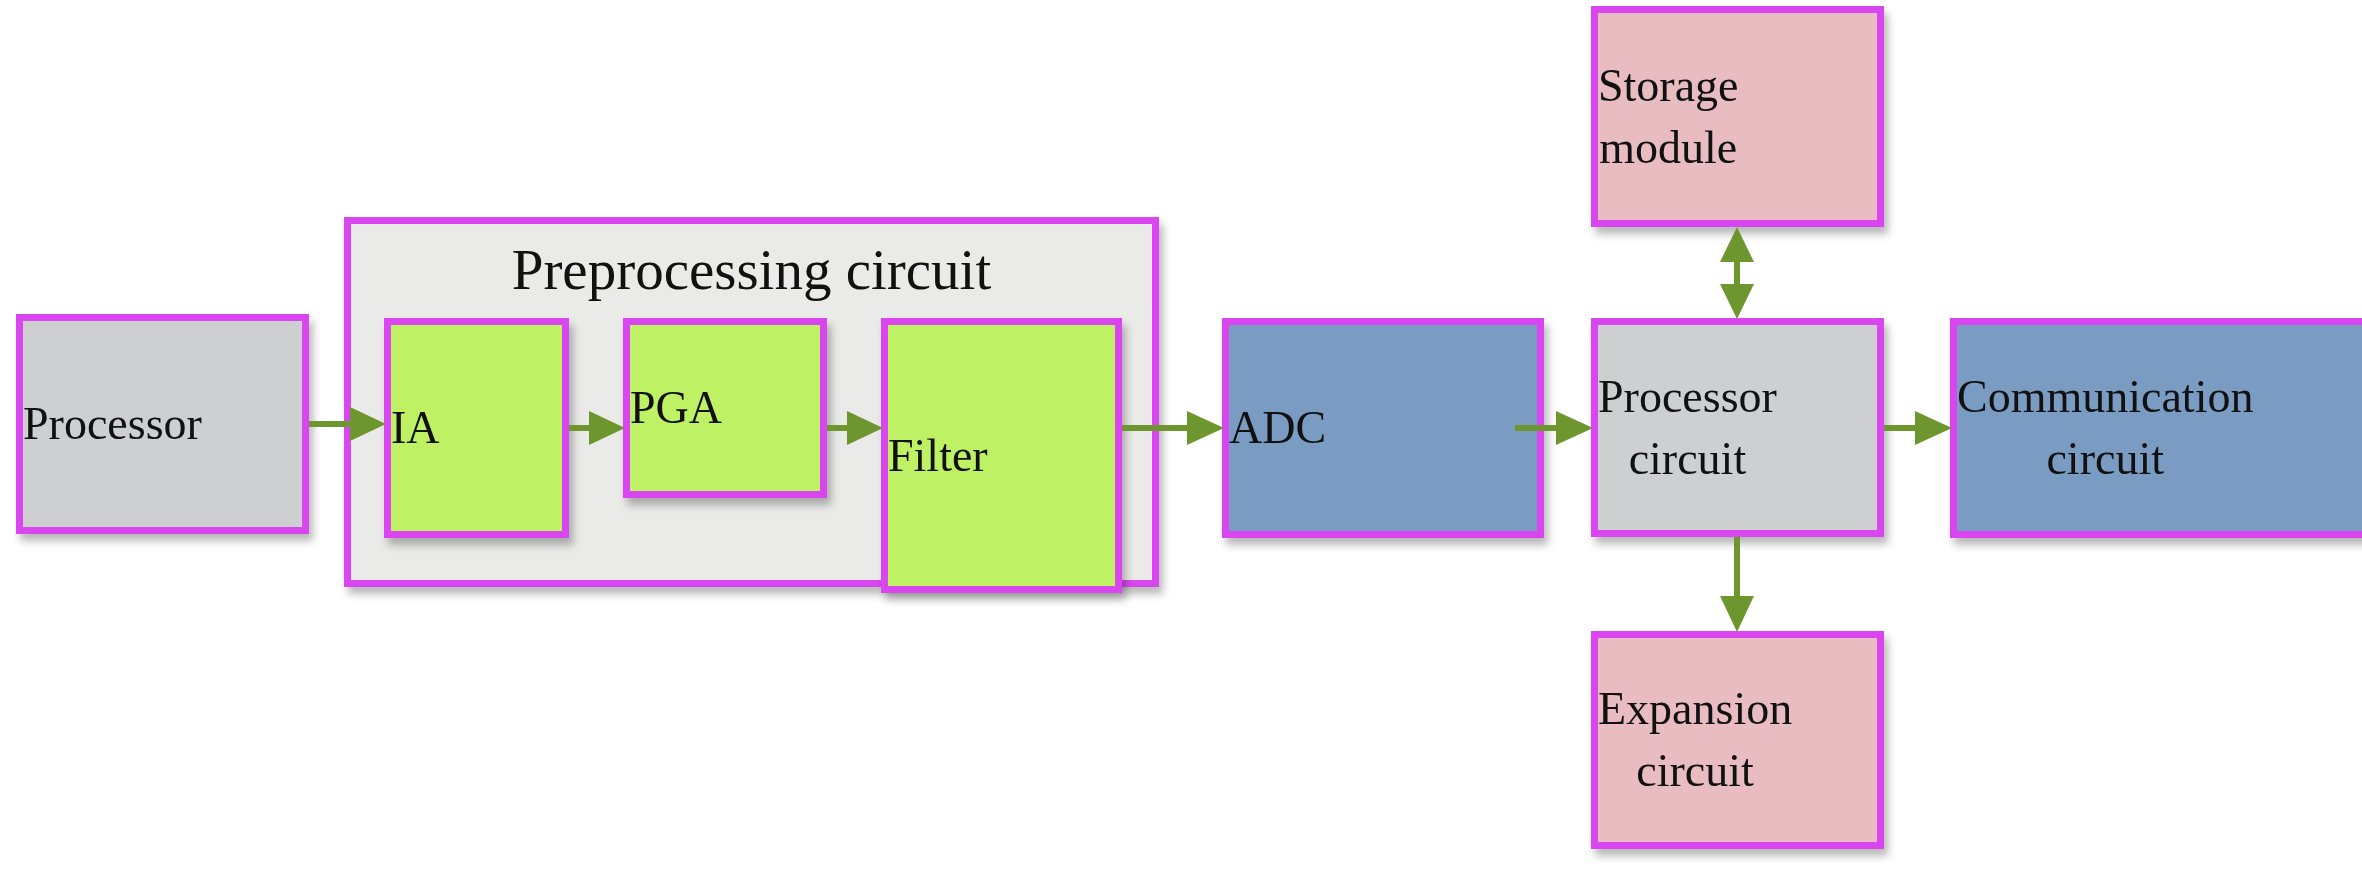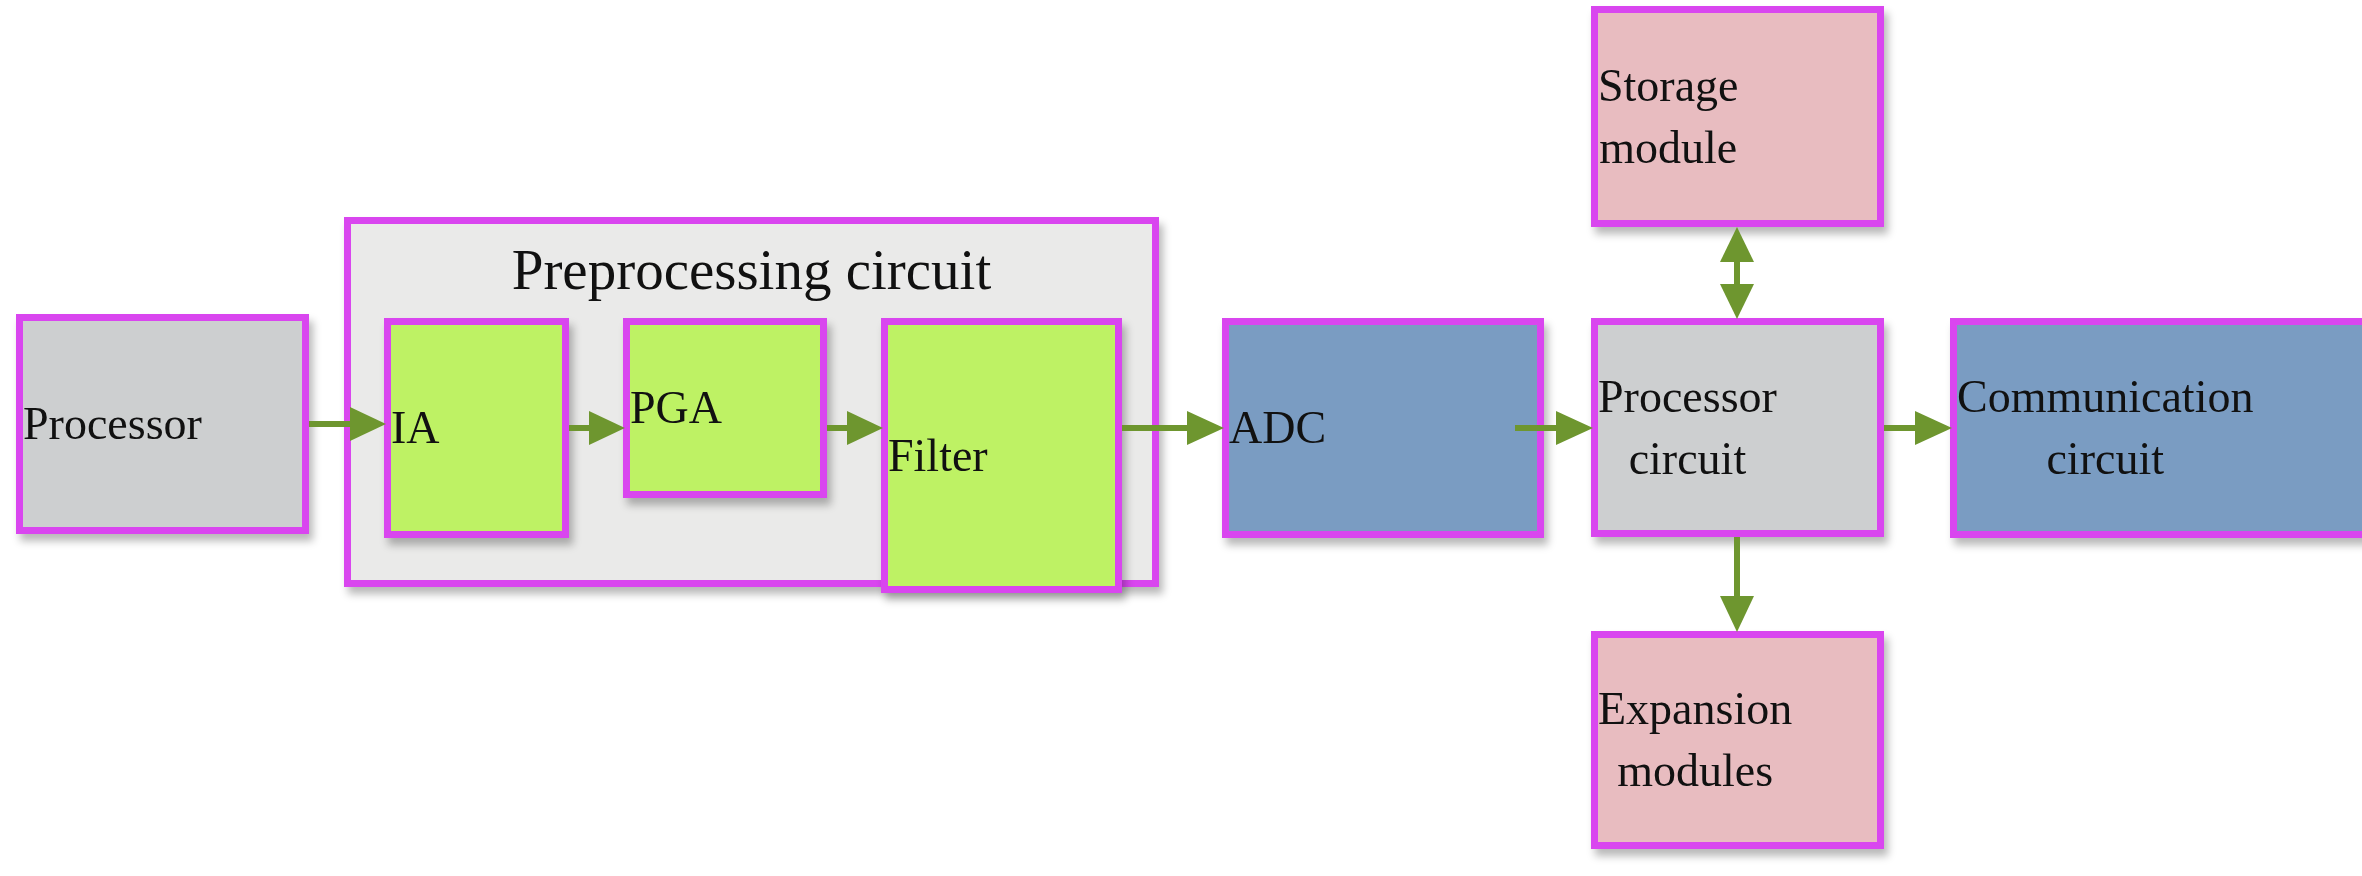--- a/index.html
+++ b/index.html
@@ -57,21 +57,21 @@
 circuit</span>
 </div>
 
 <div class="box pink" style="left:1591px; top:6px; width:293px; height:221px;">
   <span class="label">Storage
 module</span>
 </div>
 
 <div class="box pink" style="left:1591px; top:631px; width:293px; height:218px;">
   <span class="label">Expansion
-modules</span>
+circuit</span>
 </div>
 
 <svg class="arrows" viewBox="0 0 2362 876">
   <g fill="#6E962F" stroke="#6E962F">
     <g>
       <line x1="309" y1="424" x2="355" y2="424" stroke-width="6"></line>
       <polygon points="350,407 386,424 350,441" stroke="none"></polygon>
     </g>
     <g>
       <line x1="569" y1="428" x2="595" y2="428" stroke-width="6"></line>

